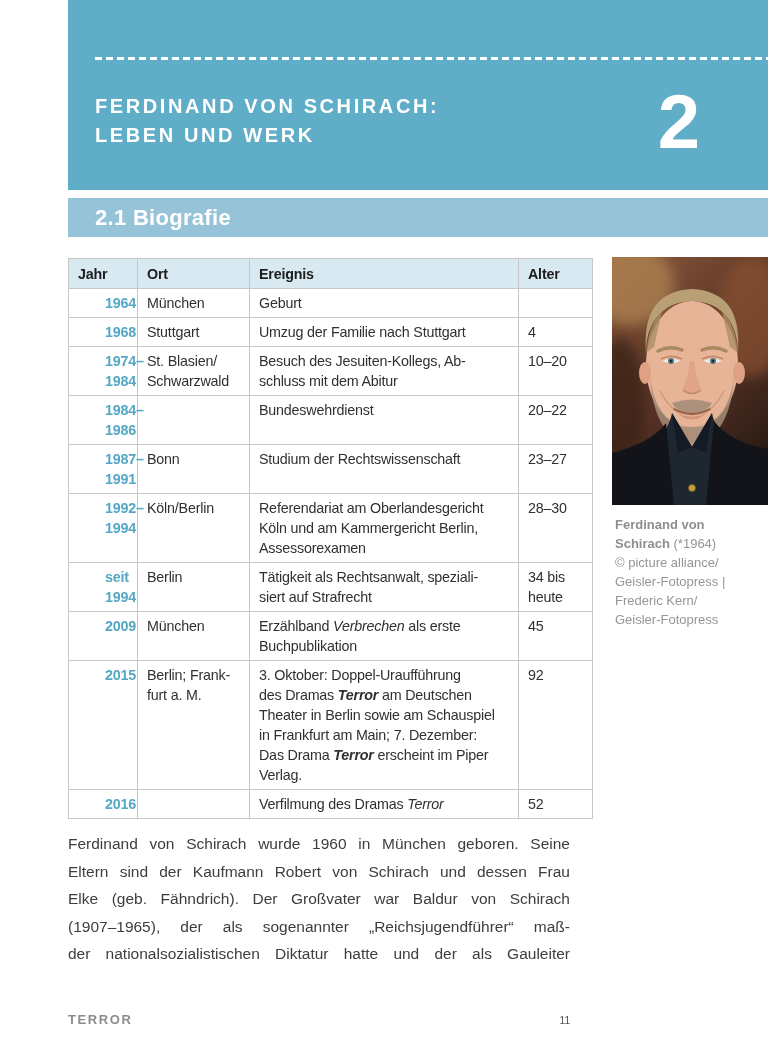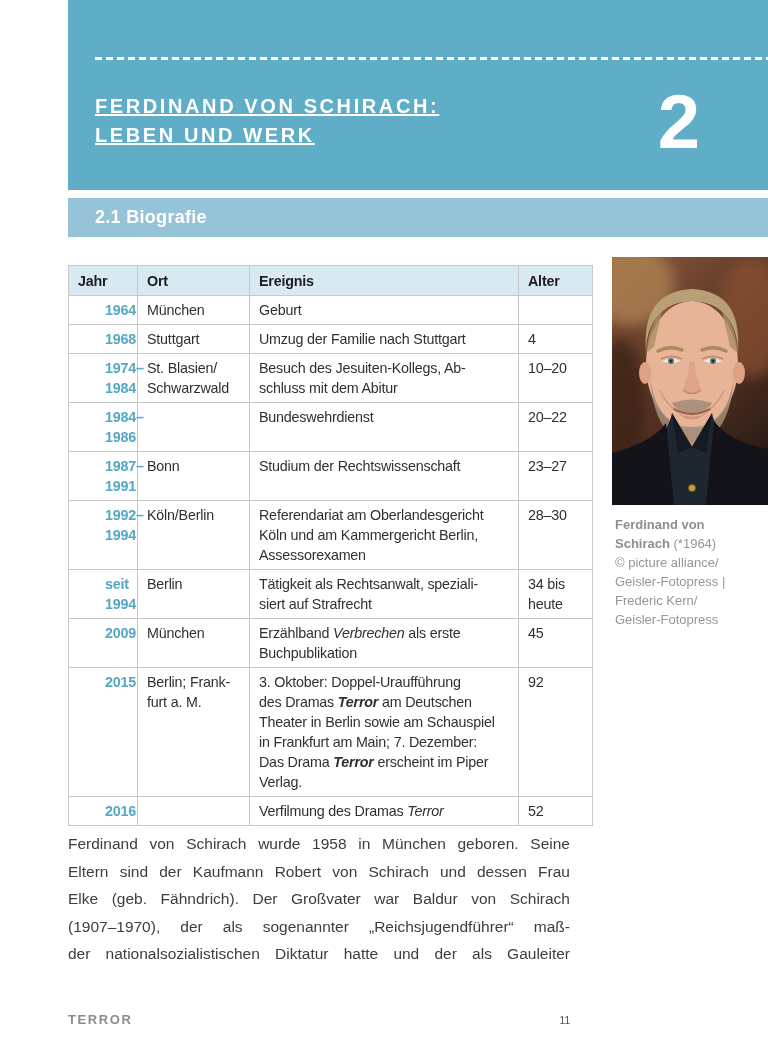--- a/index.html
+++ b/index.html
@@ -15,31 +15,31 @@
   *{margin:0;padding:0;box-sizing:border-box;}
   html,body{width:768px;height:1063px;background:#fff;overflow:hidden;
     font-family:"Liberation Sans","DejaVu Sans",sans-serif;}
   .abs{position:absolute;}
 
   
   .chapter-band{left:68px;top:0;width:700px;height:190px;background:var(--header-teal);}
   .dashes{position:absolute;left:27px;right:0;top:57px;height:3px;
     background:repeating-linear-gradient(90deg,#fff 0 7px,transparent 7px 11px);}
   .chapter-title{position:absolute;left:27px;top:92px;color:#fff;font-weight:bold;
-    font-size:20px;line-height:29px;letter-spacing:2.6px;text-decoration:underline;}
+    font-size:20px;line-height:29px;letter-spacing:2.6px;}
   .chapter-number{position:absolute;right:68px;top:84px;color:#fff;font-weight:600;
     font-size:76px;line-height:76px;}
 
   
   .section-band{left:68px;top:198px;width:700px;height:39px;background:var(--section-blue);
     display:flex;align-items:center;}
-  .section-title{color:#fff;font-weight:bold;font-size:18px;padding-left:27px;letter-spacing:.3px;}
-
-  
-  .bio-table{left:68px;top:265px;}
+  .section-title{color:#fff;font-weight:bold;font-size:22px;padding-left:27px;letter-spacing:.3px;}
+
+  
+  .bio-table{left:68px;top:258px;}
   table{border-collapse:collapse;table-layout:fixed;width:524px;
     font-size:14.3px;line-height:20px;color:#303030;letter-spacing:-0.2px;}
   col.c-jahr{width:69px;} col.c-ort{width:112px;} col.c-ereignis{width:269px;} col.c-alter{width:74px;}
   th,td{border:1px solid var(--table-border);vertical-align:top;text-align:left;
     padding:4px 5px 4px 9px;white-space:pre-line;}
   th{background:var(--table-header-bg);font-weight:bold;color:#1d1d1d;padding-top:5px;padding-bottom:4px;}
   td.cell-jahr{color:var(--year-teal);font-weight:600;padding-left:36px;}
   .it{font-style:italic;text-align:right;} .bd{font-weight:bold;}
 
   
@@ -235,23 +235,23 @@
   </svg>
   <figcaption class="photo-caption"><span class="bd">Ferdinand von
 Schirach</span><span> (*1964)
 © picture alliance/
 Geisler-Fotopress |
 Frederic Kern/
 Geisler-Fotopress</span></figcaption>
 </figure>
 
 <div class="abs body-copy">
-    <div class="body-line">Ferdinand von Schirach wurde 1958 in München geboren. Seine</div>
+    <div class="body-line">Ferdinand von Schirach wurde 1960 in München geboren. Seine</div>
     <div class="body-line">Eltern sind der Kaufmann Robert von Schirach und dessen Frau</div>
     <div class="body-line">Elke (geb. Fähndrich). Der Großvater war Baldur von Schirach</div>
-    <div class="body-line">(1907–1970), der als sogenannter „Reichsjugendführer“ maß-</div>
+    <div class="body-line">(1907–1965), der als sogenannter „Reichsjugendführer“ maß-</div>
     <div class="body-line">der nationalsozialistischen Diktatur hatte und der als Gauleiter</div>
   </div>
 
 <footer class="abs footer">
   <span class="footer-book">TERROR</span>
   <span class="footer-page">11</span>
 </footer>
 
 </body></html>

